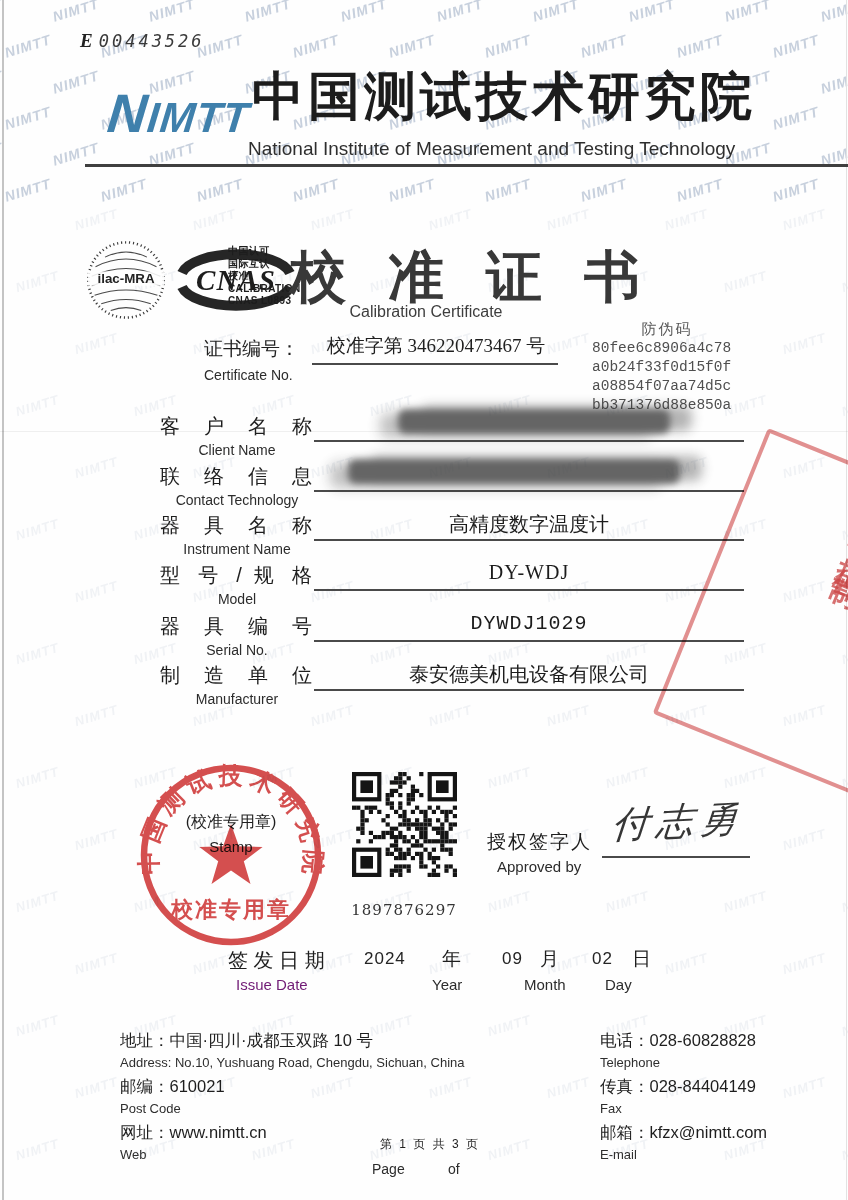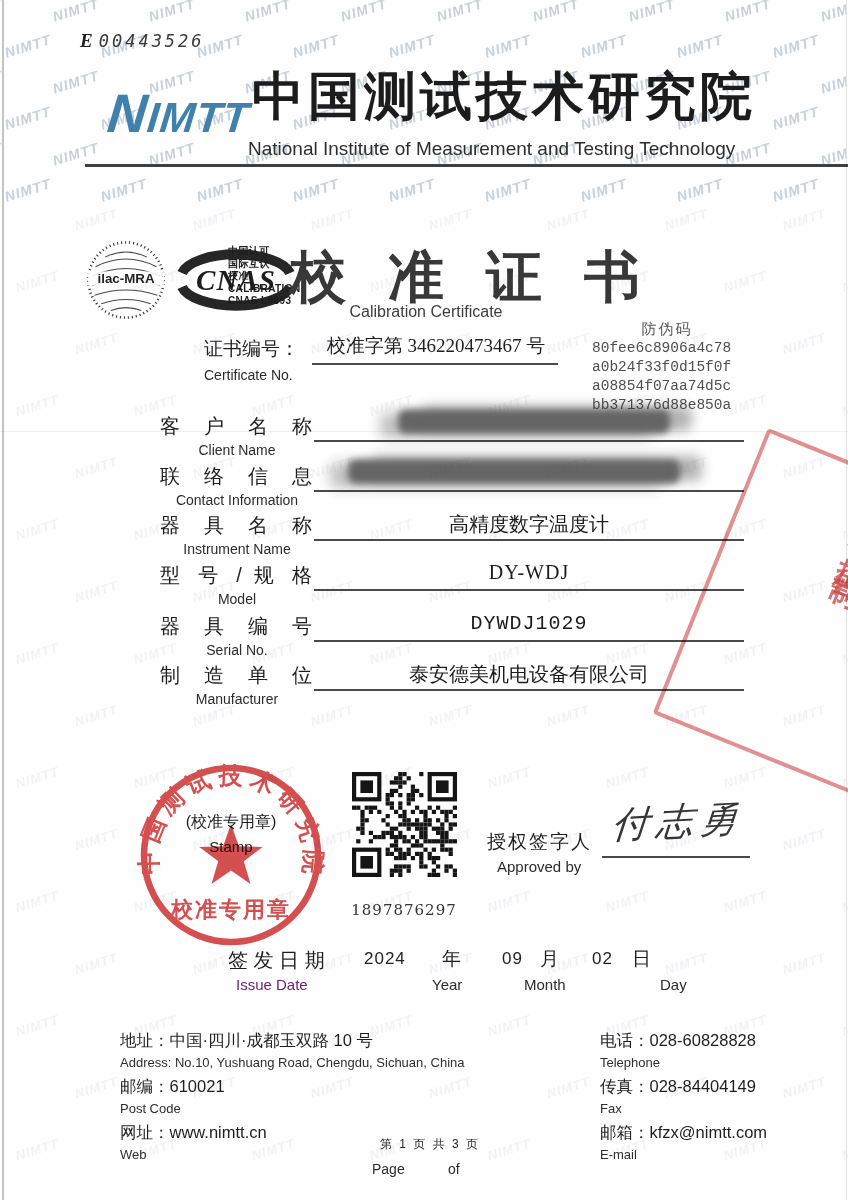--- a/index.html
+++ b/index.html
@@ -332,21 +332,21 @@
   </div>
 
   <div>
     <span class="cnlabel z1" style="top:413px;">客 户 名 称</span>
     <span class="enlabel z1" style="top:442px;">Client Name</span>
     <div class="redact z2" style="left:398px;top:409px;width:272px;height:25px;"></div>
     <div class="abs uline z1" style="left:314px;top:440px;width:430px;"></div>
   </div>
   <div>
     <span class="cnlabel z1" style="top:463px;">联 络 信 息</span>
-    <span class="enlabel z1" style="top:492px;">Contact Information</span>
+    <span class="enlabel z1" style="top:492px;">Contact Technology</span>
     <div class="redact z2" style="left:348px;top:459px;width:332px;height:25px;"></div>
     <div class="abs uline z1" style="left:314px;top:490px;width:430px;"></div>
   </div>
   <div>
     <span class="cnlabel z1" style="top:512px;">器 具 名 称</span>
     <span class="enlabel z1" style="top:541px;">Instrument Name</span>
     <span class="fvalue z1" style="top:511px;">高精度数字温度计</span>
     <div class="abs uline z1" style="left:314px;top:539px;width:430px;"></div>
   </div>
   <div>
@@ -598,21 +598,21 @@
   <div class="abs idate-cn z1">签 发 日 期</div>
   <div class="abs idate-en z1">Issue Date</div>
   <span class="dnum" style="left:364px;">2024</span>
   <span class="dunit" style="left:442px;">年</span>
   <span class="dlab" style="left:432px;">Year</span>
   <span class="dnum" style="left:502px;">09</span>
   <span class="dunit" style="left:540px;">月</span>
   <span class="dlab" style="left:524px;">Month</span>
   <span class="dnum" style="left:592px;text-align:right;">02</span>
   <span class="dunit" style="left:632px;">日</span>
-  <span class="dlab" style="left:660px;">Day</span>
+  <span class="dlab" style="left:605px;">Day</span>
 
   <span class="f-cn" style="left:120px;top:1030px;">地址：中国·四川·成都玉双路 10 号</span>
   <span class="f-en" style="left:120px;top:1055px;">Address: No.10, Yushuang Road, Chengdu, Sichuan, China</span>
   <span class="f-cn" style="left:120px;top:1076px;">邮编：610021</span>
   <span class="f-en" style="left:120px;top:1101px;">Post Code</span>
   <span class="f-cn" style="left:120px;top:1122px;">网址：www.nimtt.cn</span>
   <span class="f-en" style="left:120px;top:1147px;">Web</span>
 
   <span class="f-cn" style="left:600px;top:1030px;">电话：028-60828828</span>
   <span class="f-en" style="left:600px;top:1055px;">Telephone</span>

